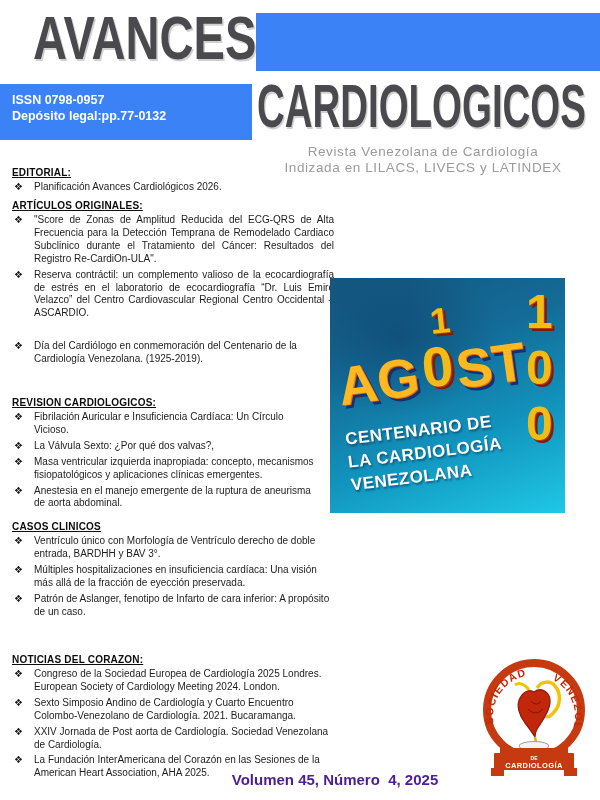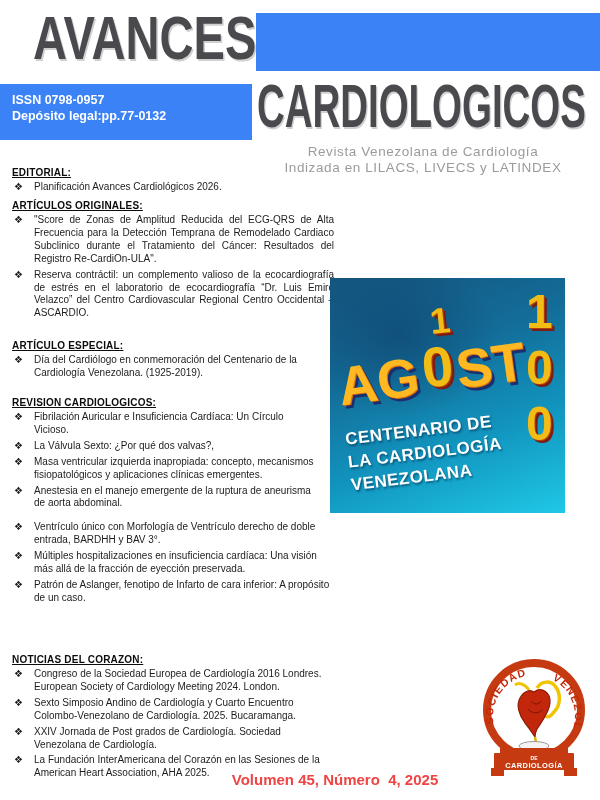--- a/index.html
+++ b/index.html
@@ -46,21 +46,21 @@
   #p-d1{left:100px;top:22px;font-size:36px;transform:rotate(-6deg);}
   #p-d0{left:92px;top:56px;font-size:56px;transform:rotate(-6deg);}
   #p-col{position:absolute;left:196px;top:6px;text-align:center;}
   #p-col .cd{font-size:48px;line-height:56px;position:static;display:block;}
   #p-caption{position:absolute;left:14px;top:150px;transform:rotate(-7deg);transform-origin:left top;}
   #p-caption .cap{font-size:17px;line-height:23px;font-weight:bold;color:#ffffff;letter-spacing:.5px;
                   white-space:nowrap;text-shadow:1px 2px 2px rgba(6,40,70,.55);}
 
   
   #volume-line{position:absolute;left:175px;top:771px;width:320px;text-align:center;
-               font-size:15px;font-weight:bold;color:#ef4444;white-space:pre;}
+               font-size:15px;font-weight:bold;color:#4c1d95;white-space:pre;}
 
   
   #logo{position:absolute;left:479px;top:655px;}
 </style>
 </head>
 <body>
 
 <div id="page">
 
   <div id="red-top" class="redblock"></div>
@@ -91,21 +91,20 @@
       <span class="marker">❖</span>
       <div class="itext">"Score de Zonas de Amplitud Reducida del ECG-QRS de Alta Frecuencia para la Detección Temprana de Remodelado Cardiaco Subclinico durante el Tratamiento del Cáncer: Resultados del Registro Re-CardiOn-ULA".</div>
     </div>
     <div class="item">
       <span class="marker">❖</span>
       <div class="itext">Reserva contráctil: un complemento valioso de la ecocardiografía de estrés en el laboratorio de ecocardiografía “Dr. Luis Emiro Velazco” del Centro Cardiovascular Regional Centro Occidental – ASCARDIO.</div>
     </div>
   </div>
 
   <div id="sec-especial" class="sec">
-    <h2 class="shead">ARTÍCULO ESPECIAL:</h2>
     <div class="item">
       <span class="marker">❖</span>
       <div class="itext">Día del Cardiólogo en conmemoración del Centenario de la Cardiología Venezolana.  (1925-2019).</div>
     </div>
   </div>
 
   <div id="sec-revision" class="sec">
     <h2 class="shead">REVISION CARDIOLOGICOS:</h2>
     <div class="item">
       <span class="marker">❖</span>
@@ -119,47 +118,48 @@
       <span class="marker">❖</span>
       <div class="itext">Masa ventricular izquierda inapropiada: concepto, mecanismos fisiopatológicos y aplicaciones clínicas emergentes.</div>
     </div>
     <div class="item">
       <span class="marker">❖</span>
       <div class="itext">Anestesia en el manejo emergente de la ruptura de aneurisma de aorta abdominal.</div>
     </div>
   </div>
 
   <div id="sec-casos" class="sec">
+    <h2 class="shead">CASOS CLINICOS</h2>
     <div class="item">
       <span class="marker">❖</span>
       <div class="itext">Ventrículo único con Morfología de Ventrículo derecho de doble entrada, BARDHH y BAV 3°.</div>
     </div>
     <div class="item">
       <span class="marker">❖</span>
       <div class="itext">Múltiples hospitalizaciones en insuficiencia cardíaca: Una visión más allá de la fracción de eyección preservada.</div>
     </div>
     <div class="item">
       <span class="marker">❖</span>
       <div class="itext">Patrón de Aslanger, fenotipo de Infarto de cara inferior: A propósito de un caso.</div>
     </div>
   </div>
 
   <div id="sec-noticias" class="sec">
     <h2 class="shead">NOTICIAS DEL CORAZON:</h2>
     <div class="item">
       <span class="marker">❖</span>
-      <div class="itext">Congreso de la Sociedad Europea de Cardiología 2016 Londres. European Society of Cardiology Meeting 2024. London.</div>
-    </div>
-    <div class="item">
-      <span class="marker">❖</span>
-      <div class="itext">Sexto Simposio Andino de Cardiología y Cuarto Encuentro Colombo-Venezolano de Cardiología. 2025. Bucaramanga.</div>
-    </div>
-    <div class="item">
-      <span class="marker">❖</span>
-      <div class="itext">XXIV Jornada de Post grados  de Cardiología. Sociedad Venezolana de Cardiología.</div>
+      <div class="itext">Congreso de la Sociedad Europea de Cardiología 2025 Londres. European Society of Cardiology Meeting 2024. London.</div>
+    </div>
+    <div class="item">
+      <span class="marker">❖</span>
+      <div class="itext">Sexto Simposio Andino de Cardiología y Cuarto Encuentro Colombo-Venezolano de Cardiología. 2021. Bucaramanga.</div>
+    </div>
+    <div class="item">
+      <span class="marker">❖</span>
+      <div class="itext">XXIV Jornada de Post aorta  de Cardiología. Sociedad Venezolana de Cardiología.</div>
     </div>
     <div class="item">
       <span class="marker">❖</span>
       <div class="itext">La Fundación InterAmericana del Corazón en las Sesiones de la American Heart Association, AHA 2025.</div>
     </div>
   </div>
 
   <div id="poster">
     <div class="glow"></div>
     <div id="p-d1" class="pdigit">1</div>

